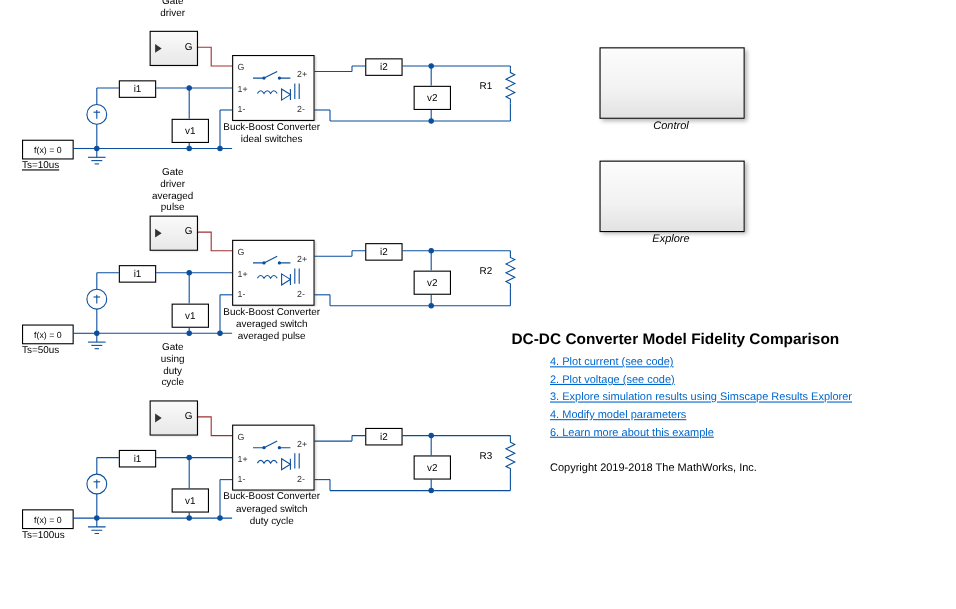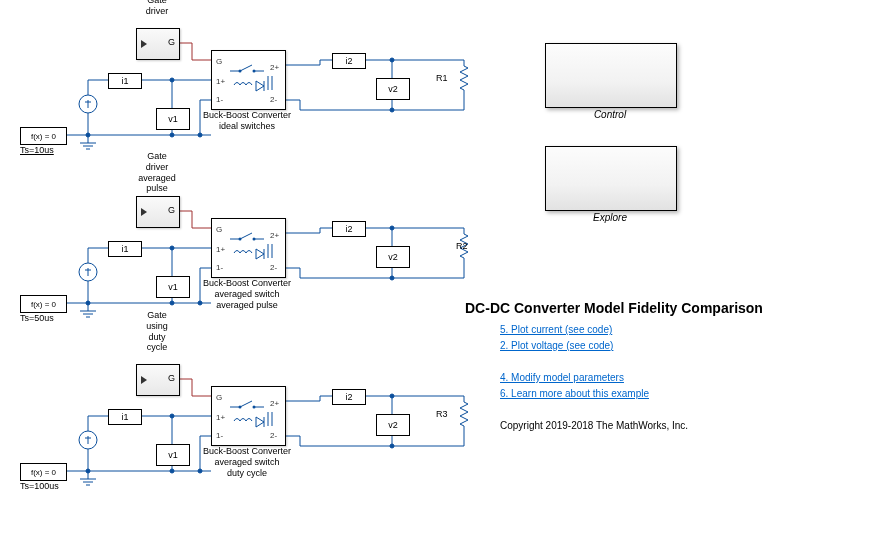--- a/index.html
+++ b/index.html
@@ -227,23 +227,23 @@
 </svg>
 
 <div class="panel" style="left:545px; top:43px; width:130px; height:63px;"></div>
 <div class="panel-label" style="left:610px; top:109px;">Control</div>
 
 <div class="panel" style="left:545px; top:146px; width:130px; height:63px;"></div>
 <div class="panel-label" style="left:610px; top:212px;">Explore</div>
 
 <div class="title-text" style="left:465px; top:300px;">DC-DC Converter Model Fidelity Comparison</div>
 <div class="body-text" style="left:500px; top:322px;">
-  <span class="link">5. Plot current (see code)</span><br>
+  <span class="link">4. Plot current (see code)</span><br>
   <span class="link">2. Plot voltage (see code)</span><br>
-  <br>
+  <span class="link">3. Explore simulation results using Simscape Results Explorer</span><br>
   <span class="link">4. Modify model parameters</span><br>
   <span class="link">6. Learn more about this example</span>
 </div>
 <div class="copy-text" style="left:500px; top:420px;">Copyright 2019-2018 The MathWorks, Inc.</div>
 
 <div id="circuits">
     <div style="position: absolute; left: 0px; top: 0px;">
       <div class="block-box gradient" style="left: 136px; top: 28px; width: 42px; height: 30px;">
         <div style="position: absolute; right: 4px; top: 8px; font-size: 9px;">G</div>
         <div class="gate-arrow" style="left: 4px; top: 11px;"></div>
@@ -286,21 +286,21 @@
           <use href="#convsym" x="8" y="12"></use>
         </svg>
       </div>
       <div class="block-label center" style="left: 247px; top: 110px; white-space: pre;">Buck-Boost Converter
 averaged switch
 averaged pulse</div>
       <div class="measure-box" style="left: 108px; top: 73px; width: 32px; height: 14px;">i1</div>
       <div class="measure-box" style="left: 156px; top: 108px; width: 32px; height: 20px;">v1</div>
       <div class="measure-box" style="left: 332px; top: 53px; width: 32px; height: 14px;">i2</div>
       <div class="measure-box" style="left: 376px; top: 78px; width: 32px; height: 20px;">v2</div>
-      <div class="block-label" style="left: 456px; top: 73px;">R2</div>
+      <div class="block-label" style="left: 436px; top: 73px;">R2</div>
       <div class="measure-box" style="left: 20px; top: 127px; width: 45px; height: 16px; font-size: 8px;">f(x) = 0</div>
       <div class="block-label" style="left: 20px; top: 145px;">Ts=50us</div>
     </div>
     <div style="position: absolute; left: 0px; top: 336px;">
       <div class="block-box gradient" style="left: 136px; top: 28px; width: 42px; height: 30px;">
         <div style="position: absolute; right: 4px; top: 8px; font-size: 9px;">G</div>
         <div class="gate-arrow" style="left: 4px; top: 11px;"></div>
       </div>
       <div class="block-label center" style="left: 157px; top: 17px; transform: translate(-50%, -100%);">Gate using
 duty cycle</div>

